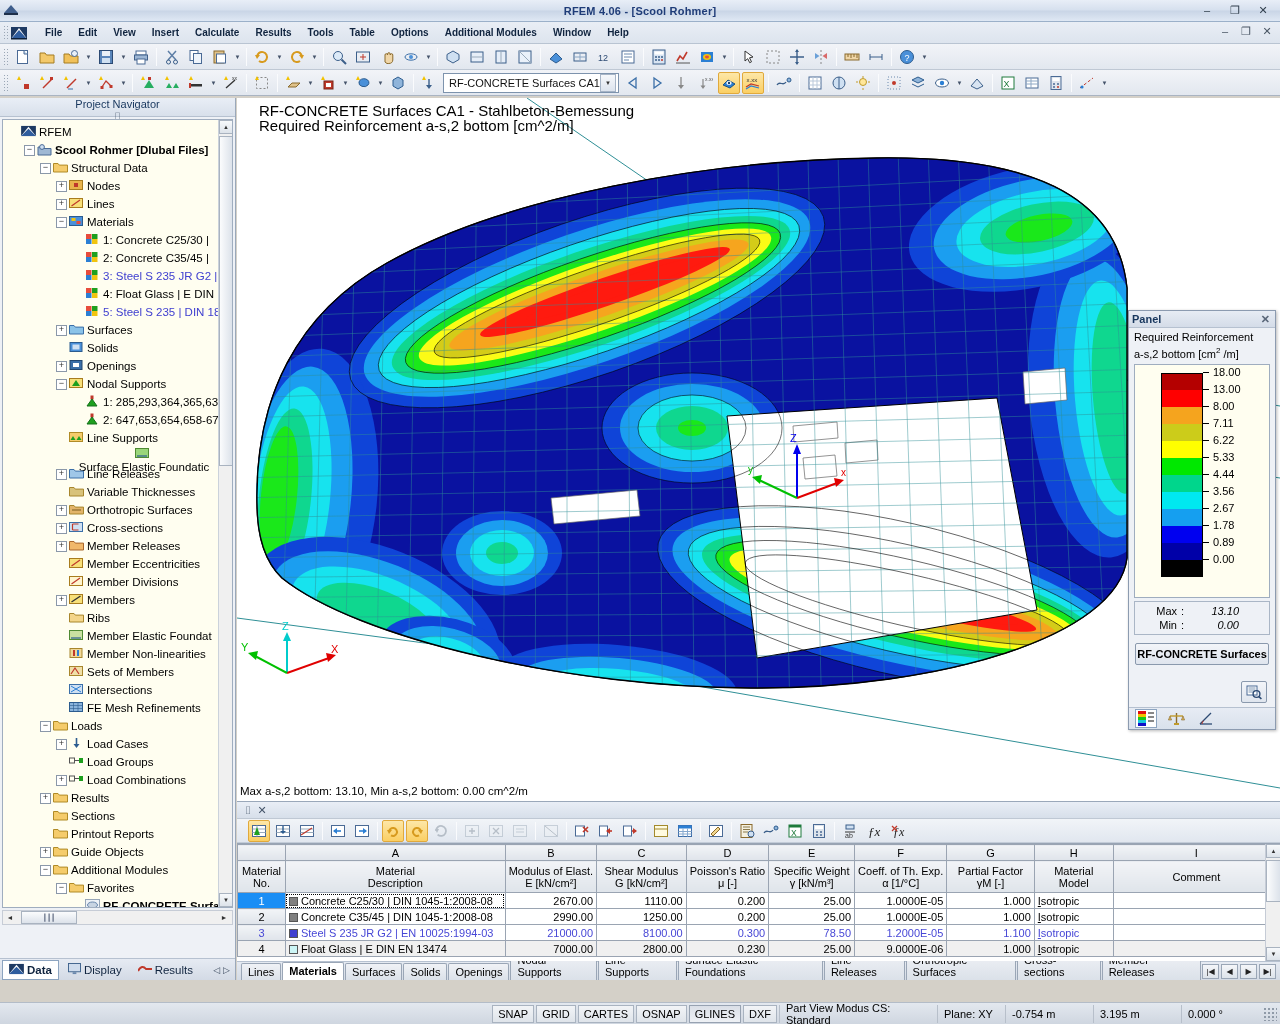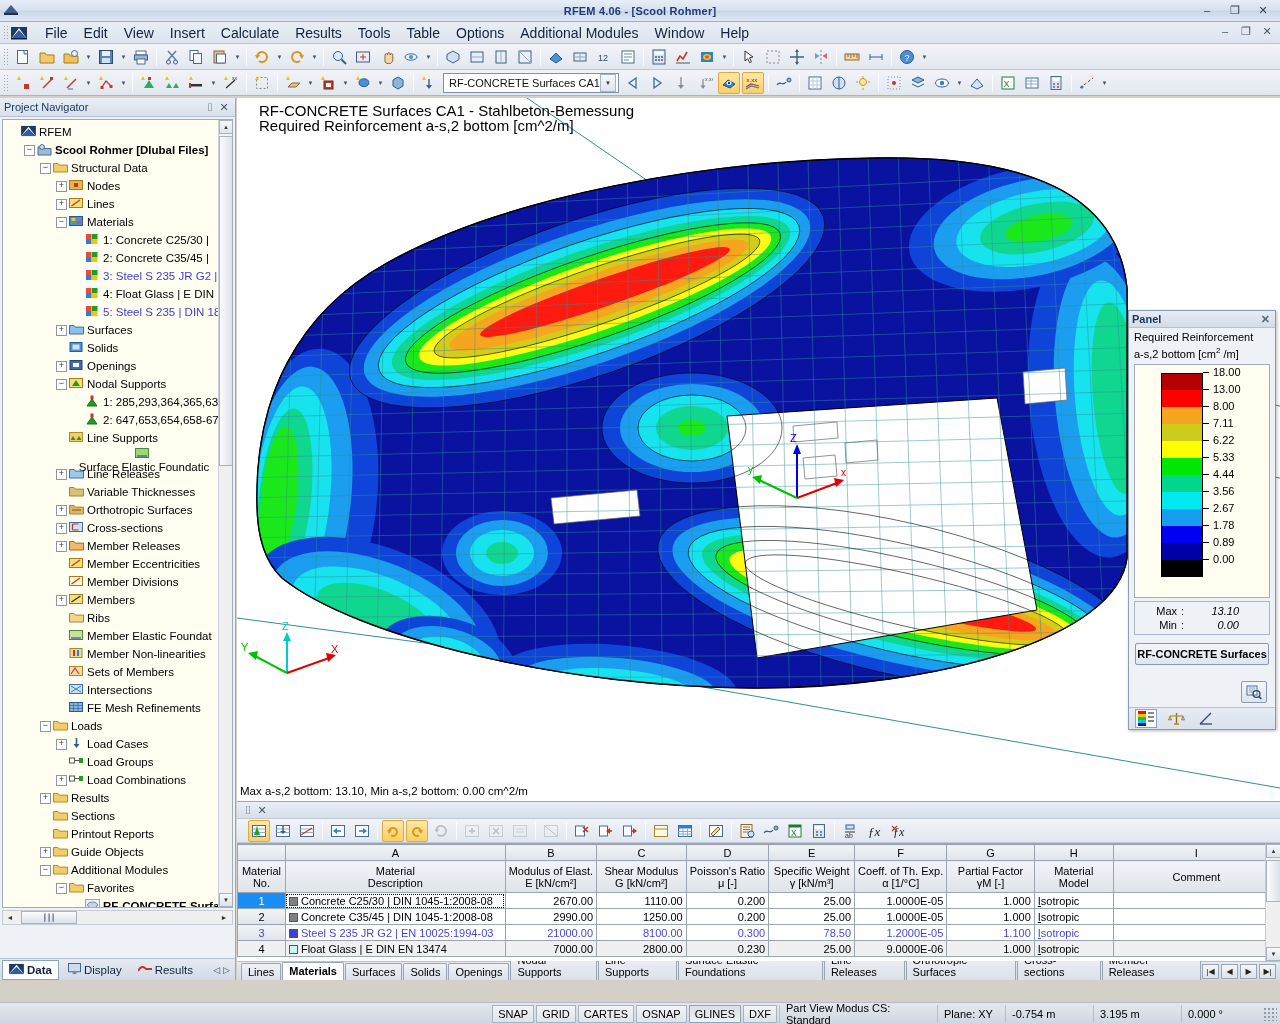--- a/index.html
+++ b/index.html
@@ -36,21 +36,21 @@
     position:absolute; left:0; top:22px; width:1280px; height:22px;
     background: linear-gradient(to bottom,#e9eef5,#dde4ee);
     border-bottom:1px solid #b9c4d2;
     display:flex; align-items:center;
   }
   .menu-grip { width:6px; height:16px; margin:0 2px 0 3px;
     background-image: radial-gradient(#9aa6b5 40%, transparent 41%);
     background-size:3px 3px; }
   .menu-appicon { width:20px;height:16px; margin-right:6px; position:relative;}
   .menu-item {
-    padding:2px 8px; font-size:14px; color:#10243f; cursor:default; white-space:nowrap;
+    padding:2px 8px; font-size:10px; color:#10243f; cursor:default; white-space:nowrap;font-weight:bold;
   }
   .menubar .win-btns2 { position:absolute; right:4px; top:3px; display:flex; gap:3px; }
   .menubar .win-btns2 span { font-size:11px;color:#4a5765;width:18px;text-align:center;}
 
   
   .toolbar {
     position:absolute; left:0; width:1280px; height:26px;
     background: linear-gradient(to bottom,#f2f4f8,#e2e7ef);
     border-bottom:1px solid #bfc8d4;
     display:flex; align-items:center;
@@ -85,21 +85,21 @@
 
   
   .navigator {
     position:absolute; left:0; top:98px; width:236px; height:882px;
     background:#eef1f6; border-right:1px solid #9aa8ba;
     display:flex; flex-direction:column;
   }
   .nav-header {
     height:19px; background:linear-gradient(to bottom,#e9eef6,#d8e0eb);
     display:flex; align-items:center; padding:0 4px;
-    border-bottom:1px solid #b6c1d0; font-size:11px; color:#17365d;
+    border-bottom:1px solid #b6c1d0; font-size:11px; color:#17365d;flex-direction:column;
   }
   .nav-header .t { flex:1; }
   .nav-header .pin, .nav-header .x { width:14px;text-align:center;color:#46566b;font-size:11px; }
   .nav-tree {
     flex:1; background:#fffef0; margin:2px; border:1px solid #9fadbf;
     position:relative; overflow:hidden;
   }
   .tree-inner { padding:3px 0 0 2px; }
   .trow { height:18px; display:flex; align-items:center; white-space:nowrap;
           font-size:11.5px; color:#000; }

